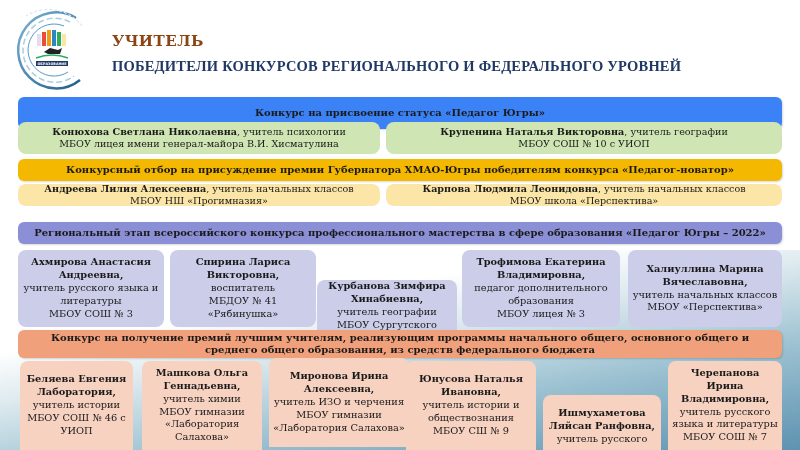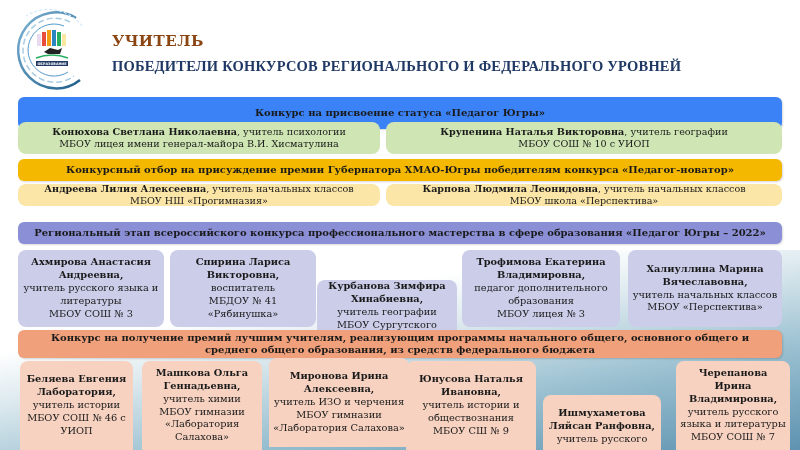--- a/index.html
+++ b/index.html
@@ -158,17 +158,17 @@
 <div class="card card-pink row8" style="left:406px;width:130px;">
   <div class="nm">Юнусова Наталья Ивановна,</div>
   <div>учитель истории и обществознания</div>
   <div>МБОУ СШ № 9</div>
 </div>
 <div class="card card-pink row8" style="left:543px;width:118px;margin-top:34px;">
   <div class="nm">Ишмухаметова Ляйсан Ранфовна,</div>
   <div>учитель русского языка и литературы</div>
   <div>МБОУ СШ № 9</div>
 </div>
-<div class="card card-pink row8" style="left:668px;width:114px;margin-left:8px;">
+<div class="card card-pink row8" style="left:668px;width:114px;">
   <div class="nm">Черепанова Ирина Владимировна,</div>
   <div>учитель русского языка и литературы</div>
   <div>МБОУ СОШ № 7</div>
 </div>
 
 </body></html>

